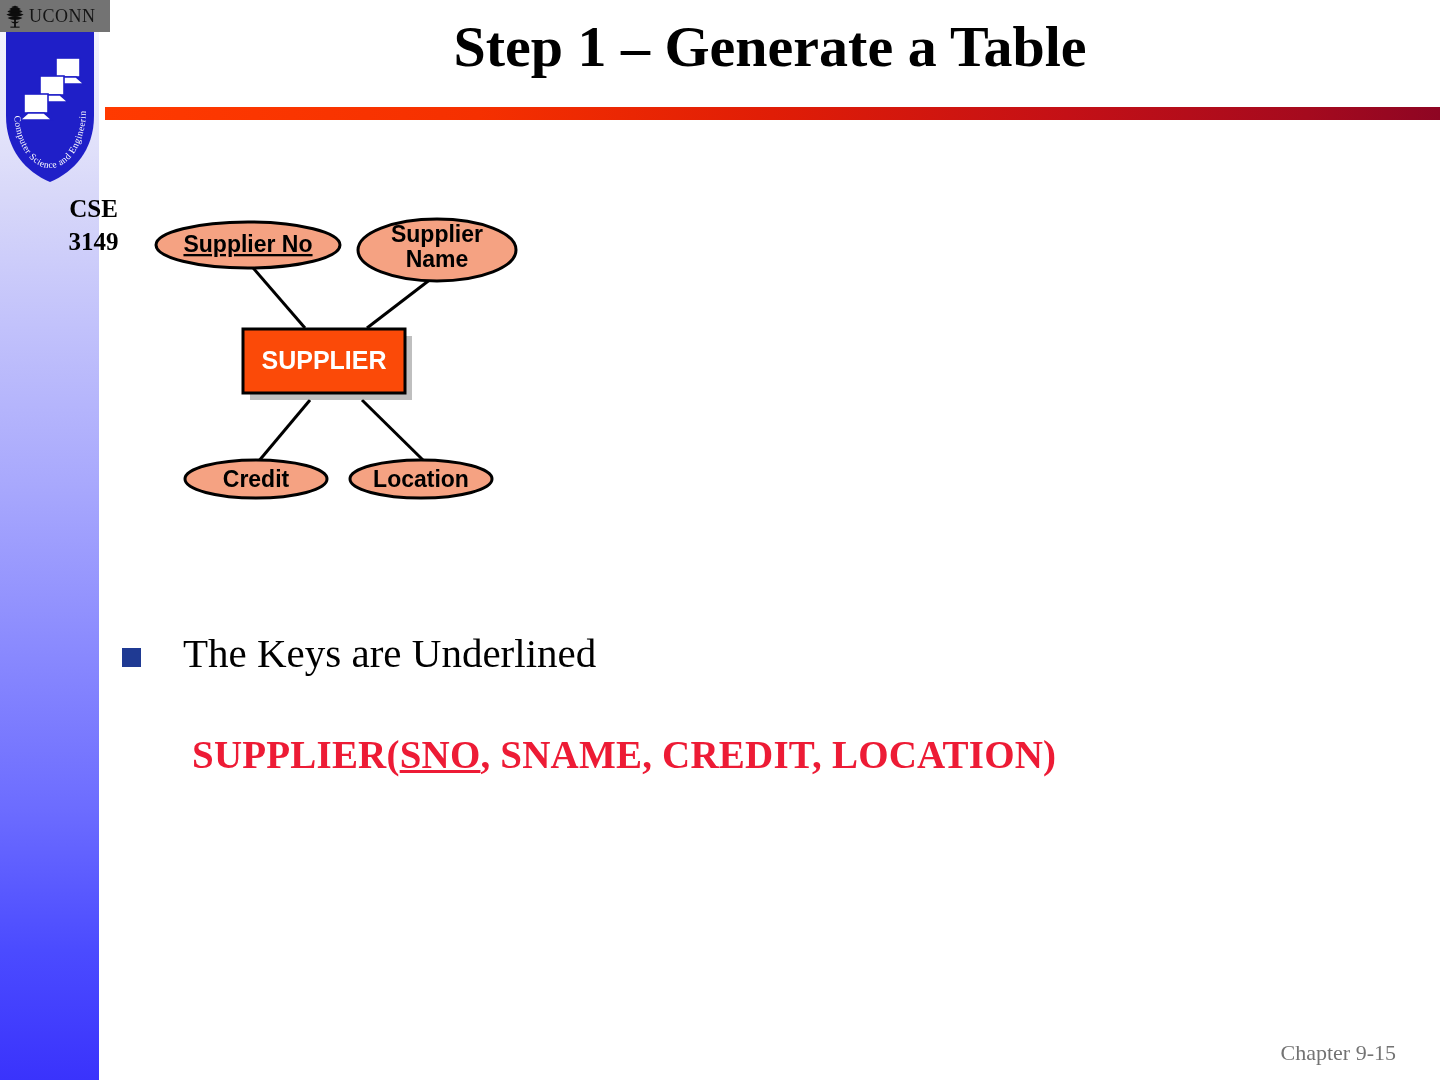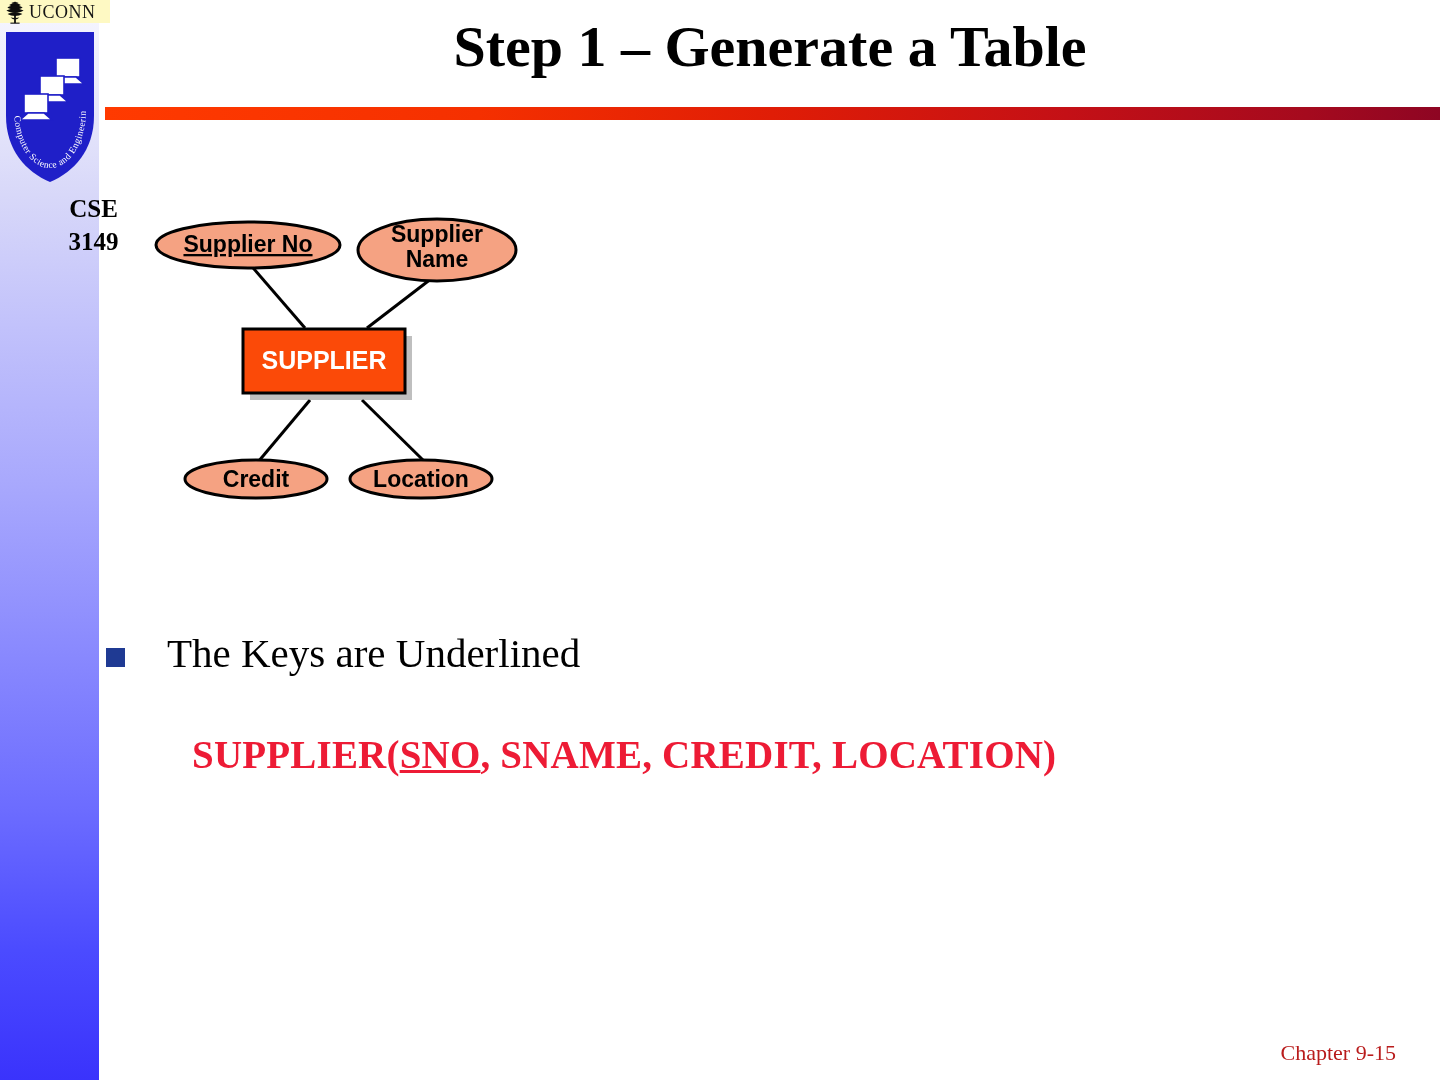--- a/index.html
+++ b/index.html
@@ -28,22 +28,22 @@
         #c2c2fb 30%,
         #a8a8fd 45%,
         #8a8afe 60%,
         #6c6cff 75%,
         #4b4bff 88%,
         #3a33fc 100%);
   }
   #uconn-band {
     position: absolute;
     left: 0; top: 0;
-    width: 110px; height: 23px;
-    background: #fef9c3;
+    width: 110px; height: 32px;
+    background: #737373;
     display: flex;
     align-items: center;
     z-index: 4;
   }
   #uconn-logo-mark {
     width: 22px; height: 24px;
     margin-left: 4px;
     flex: none;
   }
   #uconn-word {
@@ -110,21 +110,21 @@
   }
   .entity-text {
     font-family: "Liberation Sans", sans-serif;
     font-weight: bold;
     fill: #ffffff;
   }
 
   
   #bullet-row {
     position: absolute;
-    left: 106px; top: 628px;
+    left: 122px; top: 628px;
     display: flex;
     align-items: flex-start;
     justify-content: center;
   }
   #bullet-square {
     width: 19px; height: 19px;
     background: #1f3a93;
     margin-top: 20px;
     flex: none;
   }
@@ -150,21 +150,21 @@
     margin-top: 8px;
   }
   #schema-line .u { text-decoration: underline; text-underline-offset: 2px; }
 
   
   #footer-note {
     position: absolute;
     right: 44px; bottom: 14px;
     font-family: "Liberation Serif", serif;
     font-size: 22px;
-    color: #b91c1c;
+    color: #737373;
     white-space: nowrap;
   }
 </style>
 </head>
 <body>
 
 <div id="sidebar"></div>
 
 <div id="uconn-band">
   <svg id="uconn-logo-mark" viewBox="0 0 22 24">

